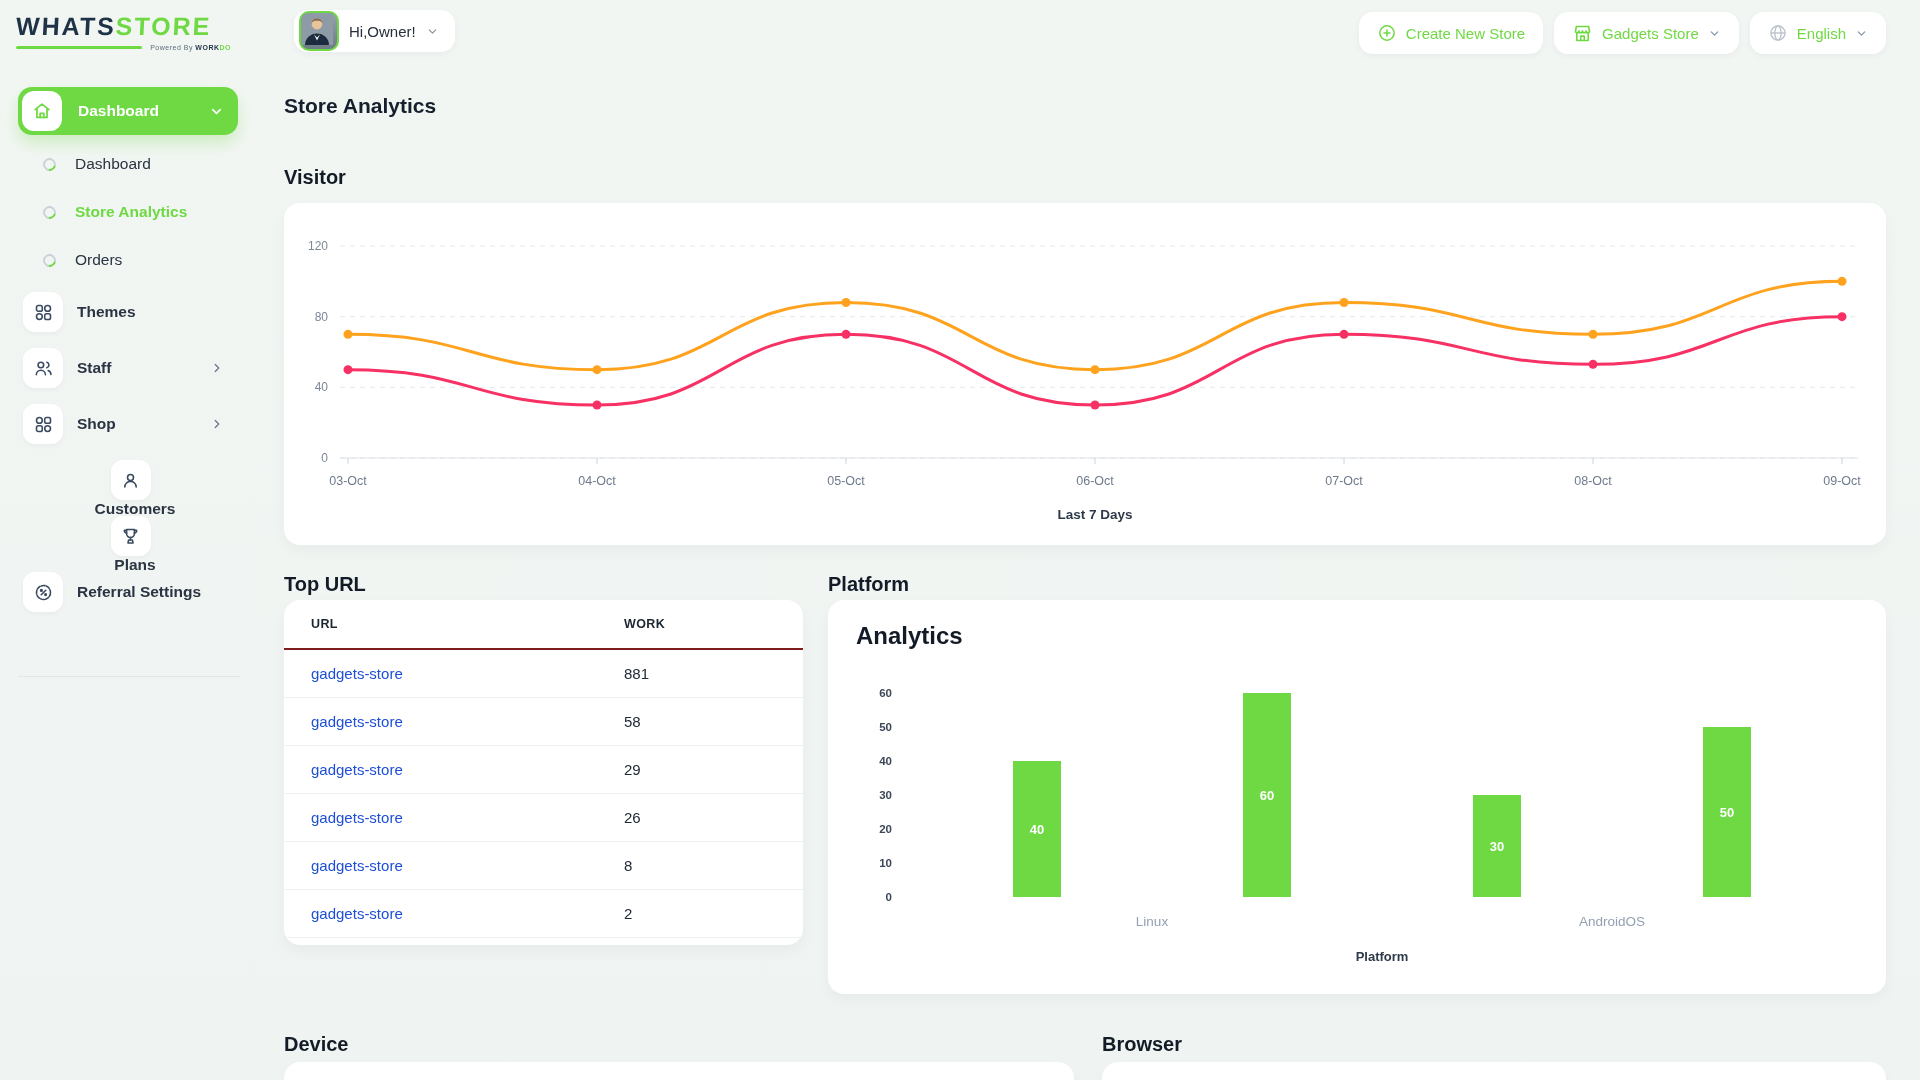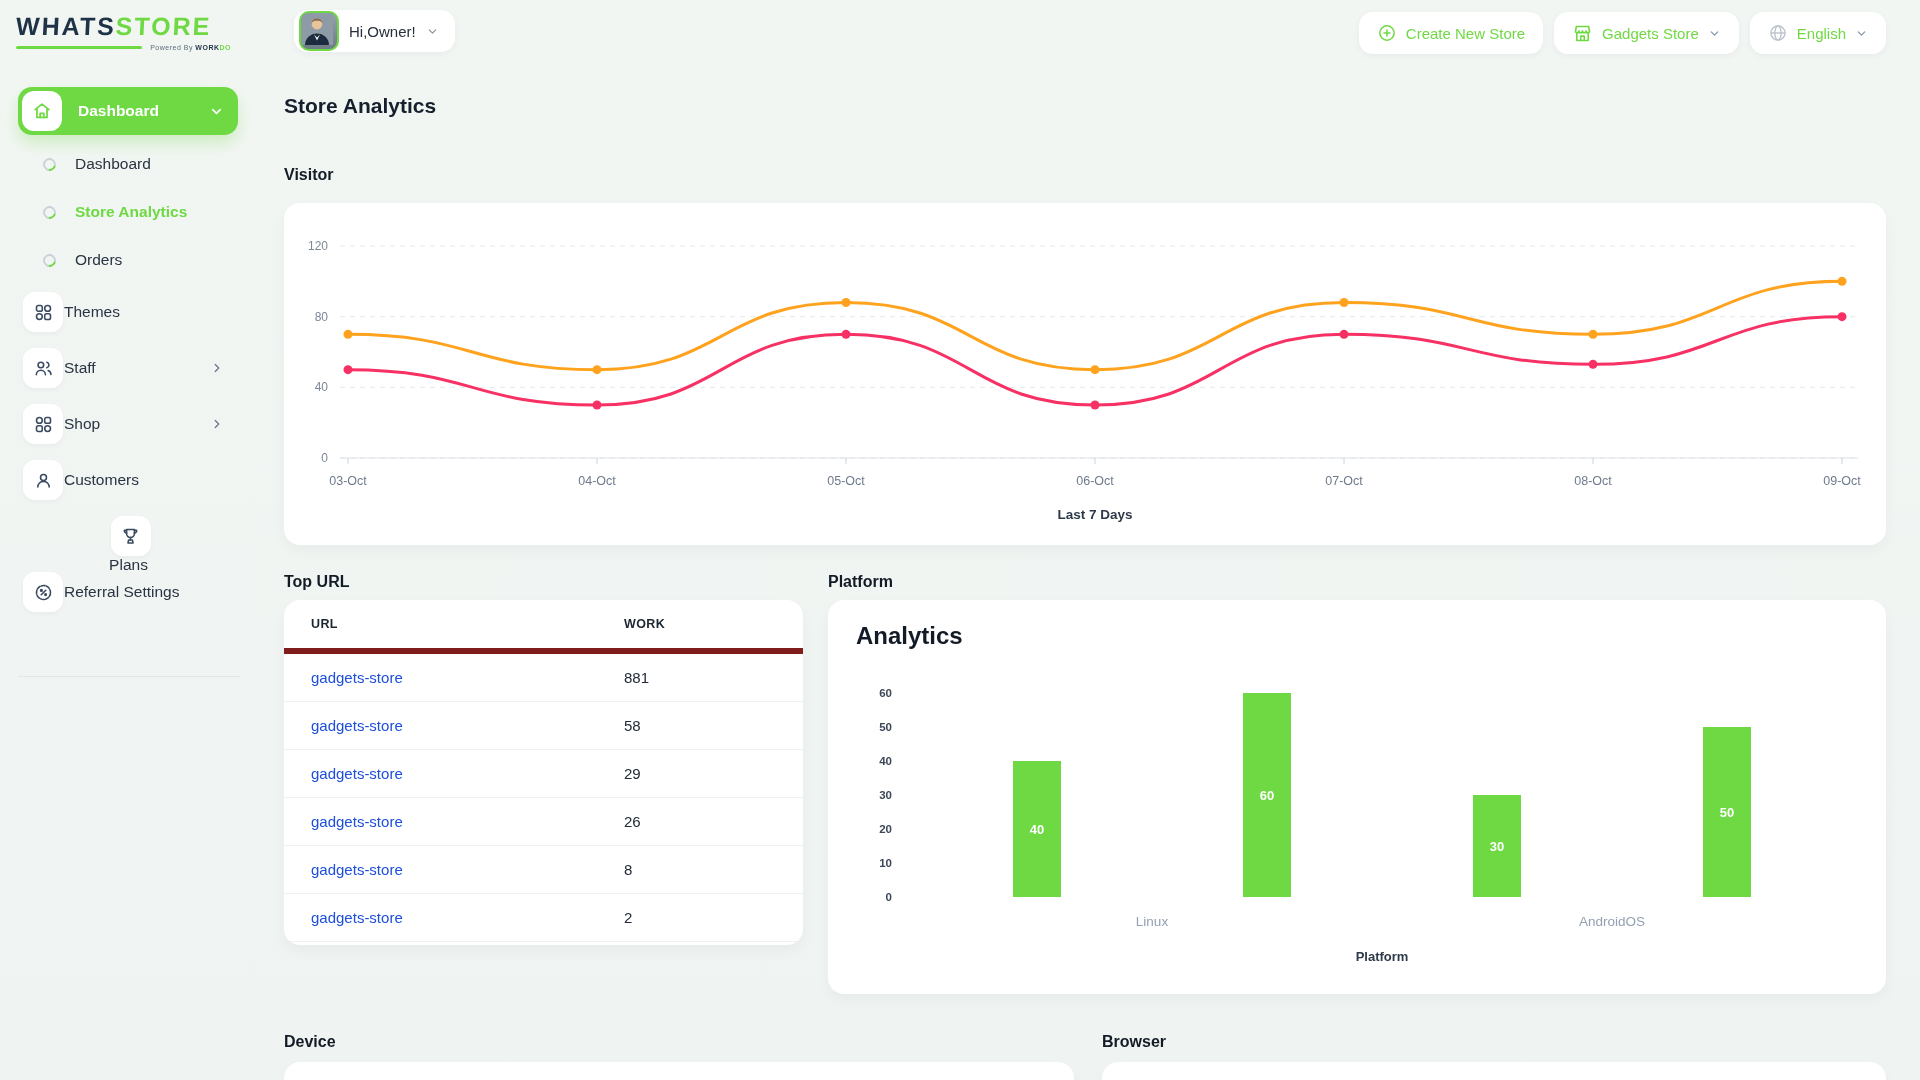--- a/index.html
+++ b/index.html
@@ -37,39 +37,39 @@
 
   .sub-item{position:absolute;left:18px;width:220px;height:32px;display:flex;align-items:center;cursor:pointer;}
   .sub-bullet{width:9px;height:9px;border-radius:50%;border:2px solid #ccd2d9;border-bottom-color:#6fd943;
         transform:rotate(-35deg);margin-left:25px;flex:0 0 auto;}
   .sub-lbl{font-size:15.5px;color:#2a3442;margin-left:19px;}
   .sub-item.active .sub-lbl{color:#6fd943;font-weight:700;}
 
   .side-item{position:absolute;left:18px;width:220px;height:40px;display:flex;align-items:center;cursor:pointer;}
   .side-item .iconbox{width:40px;height:40px;background:#fff;border-radius:12px;margin-left:5px;
         display:flex;align-items:center;justify-content:center;box-shadow:0 2px 5px rgba(30,40,50,.04);flex:0 0 auto;}
-  .side-item .lbl{font-size:15.5px;color:#2a3442;margin-left:1px;flex:1;}
+  .side-item .lbl{font-size:15.5px;color:#2a3442;margin-left:14px;flex:1;font-weight:bold;}
   .side-item .chev{margin-right:14px;}
   .side-divider{position:absolute;left:18px;top:676px;width:222px;height:1px;background:#e2e7e5;}
 
   
   .main{position:absolute;left:284px;top:84px;width:1602px;height:996px;}
   .page-title{position:absolute;left:0;top:10px;font-size:21px;font-weight:600;color:#16202c;}
-  .sec-h{position:absolute;font-size:16px;font-weight:700;color:#121b26;}
+  .sec-h{position:absolute;font-size:20px;font-weight:700;color:#121b26;}
   .card{position:absolute;background:#fff;border-radius:16px;box-shadow:0 6px 14px rgba(33,43,54,.04);}
 
   .visitor-h{left:0;top:82px;}
   .visitor-card{left:0;top:119px;width:1602px;height:342px;}
   .visitor-card svg{display:block;}
 
   .topurl-h{left:0;top:489px;}
   .topurl-card{left:0;top:516px;width:519px;height:345px;overflow:hidden;}
   table.turl{border-collapse:collapse;width:100%;}
   table.turl th{font-size:12.5px;font-weight:700;color:#1c2630;text-align:left;letter-spacing:.4px;
-        height:46px;border-bottom:6px solid #7f1d1d;}
+        height:46px;border-bottom:2px solid #7f1d1d;}
   table.turl td{font-size:15px;height:45px;border-bottom:1px solid #eef1f4;}
   table.turl th:first-child,table.turl td:first-child{padding-left:27px;width:311px;}
   table.turl a{color:#1d4ed8;text-decoration:none;cursor:pointer;}
   table.turl td:last-child{color:#212a36;}
 
   .platform-h{left:544px;top:489px;}
   .platform-card{left:544px;top:516px;width:1058px;height:394px;}
   .analytics-title{position:absolute;left:28px;top:22px;font-size:24px;font-weight:700;color:#121b26;}
   .platform-card svg{position:absolute;left:24px;top:64px;display:block;}
 
@@ -218,21 +218,21 @@
           <rect x="13.4" y="13.4" width="6.6" height="6.6" rx="3.3"></rect>
         </svg>
     </span>
     <span class="lbl">Shop</span>
     <span class="icon chev">
       <svg width="14" height="14" viewBox="0 0 24 24" fill="none" stroke="#6e7b8a" stroke-width="2.4" stroke-linecap="round" stroke-linejoin="round">
           <polyline points="9 6 15 12 9 18"></polyline>
         </svg>
     </span>
   </div>
-  <div class="side-item" style="top:460px;">
+  <div class="side-item" style="top:460px;flex-direction:column;">
     <span class="iconbox">
       <svg width="21" height="21" viewBox="0 0 24 24" fill="none" stroke="#3a4a60" stroke-width="1.8" stroke-linecap="round">
           <circle cx="12" cy="8.5" r="3.4"></circle>
           <path d="M5.5 19.5c0-3.6 2.9-6.5 6.5-6.5s6.5 2.9 6.5 6.5"></path>
         </svg>
     </span>
     <span class="lbl">Customers</span>
   </div>
   <div class="side-item" style="top:516px;flex-direction:column;">
     <span class="iconbox">

